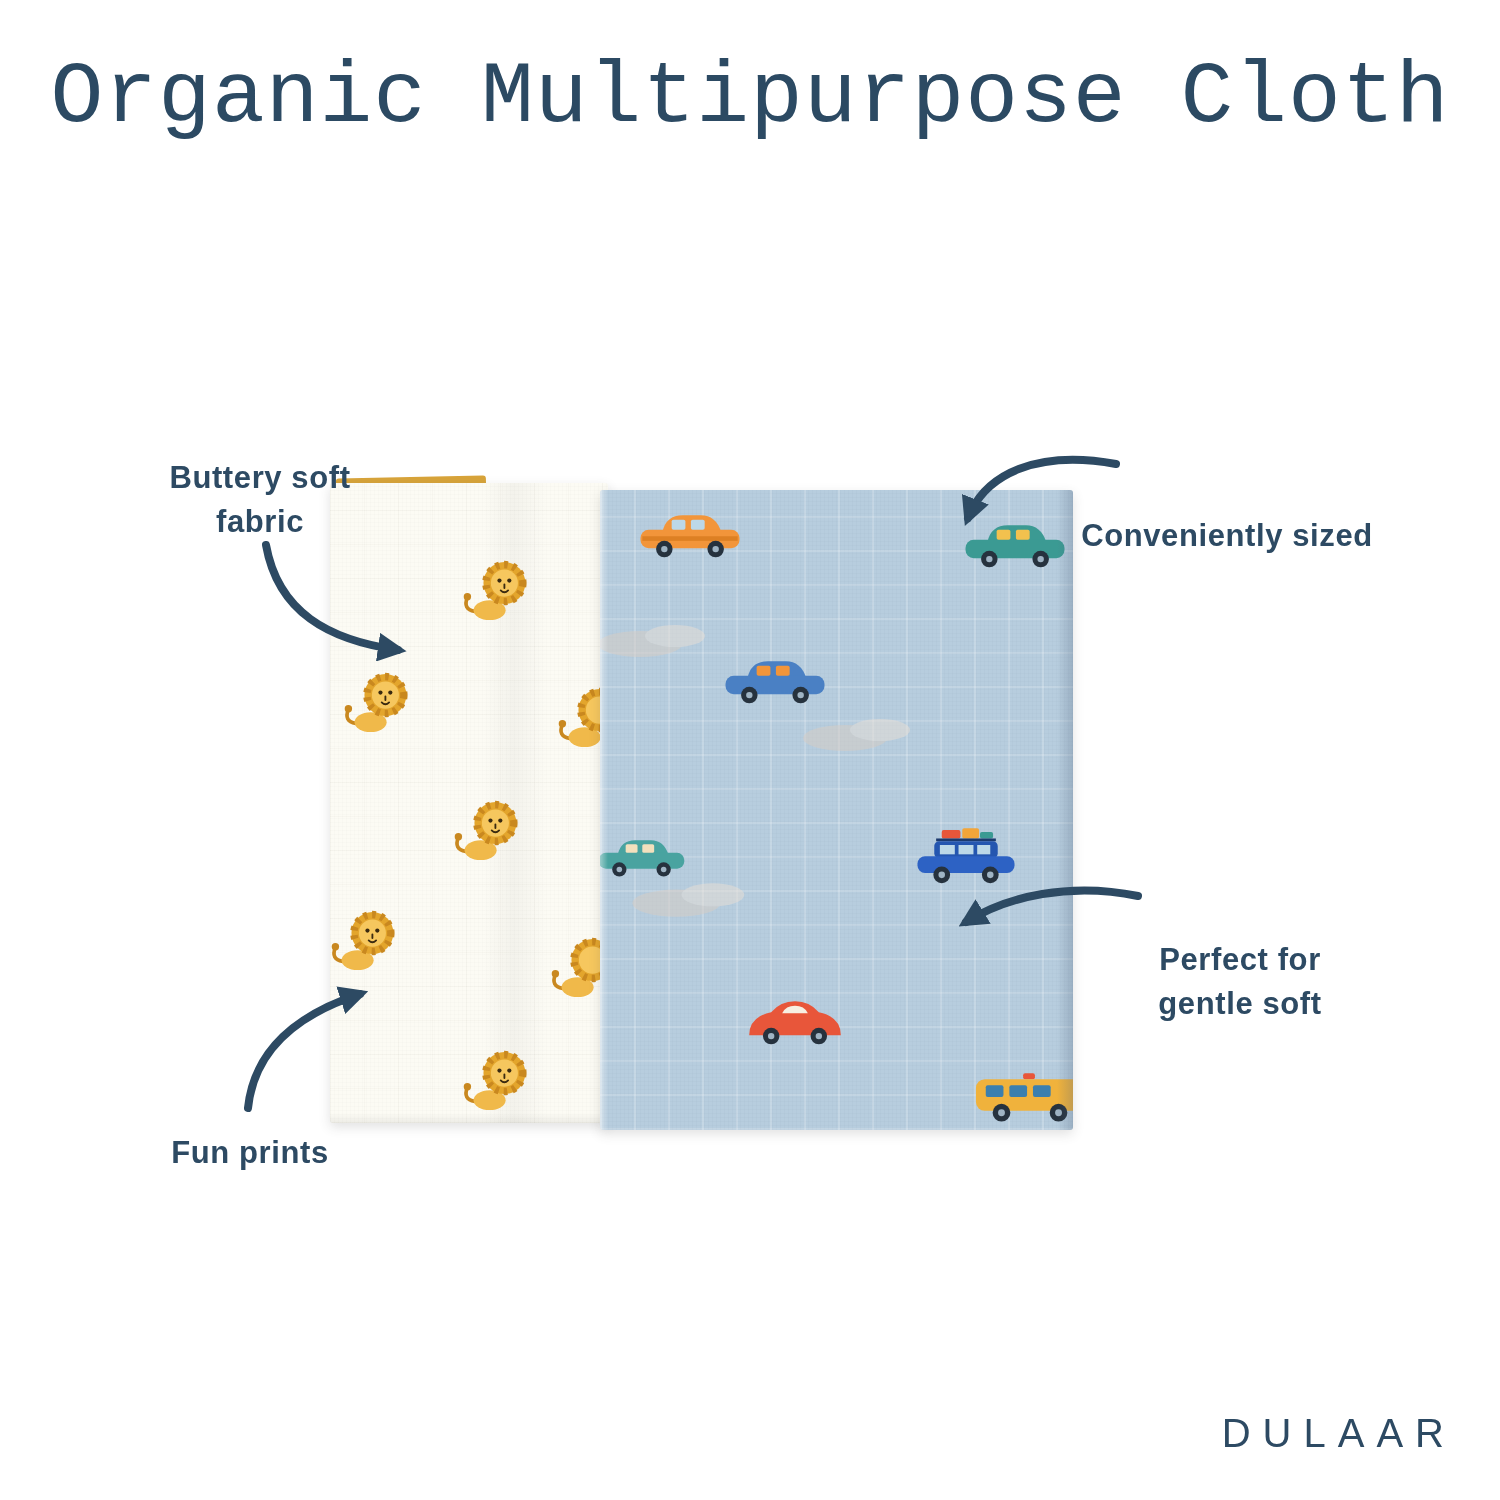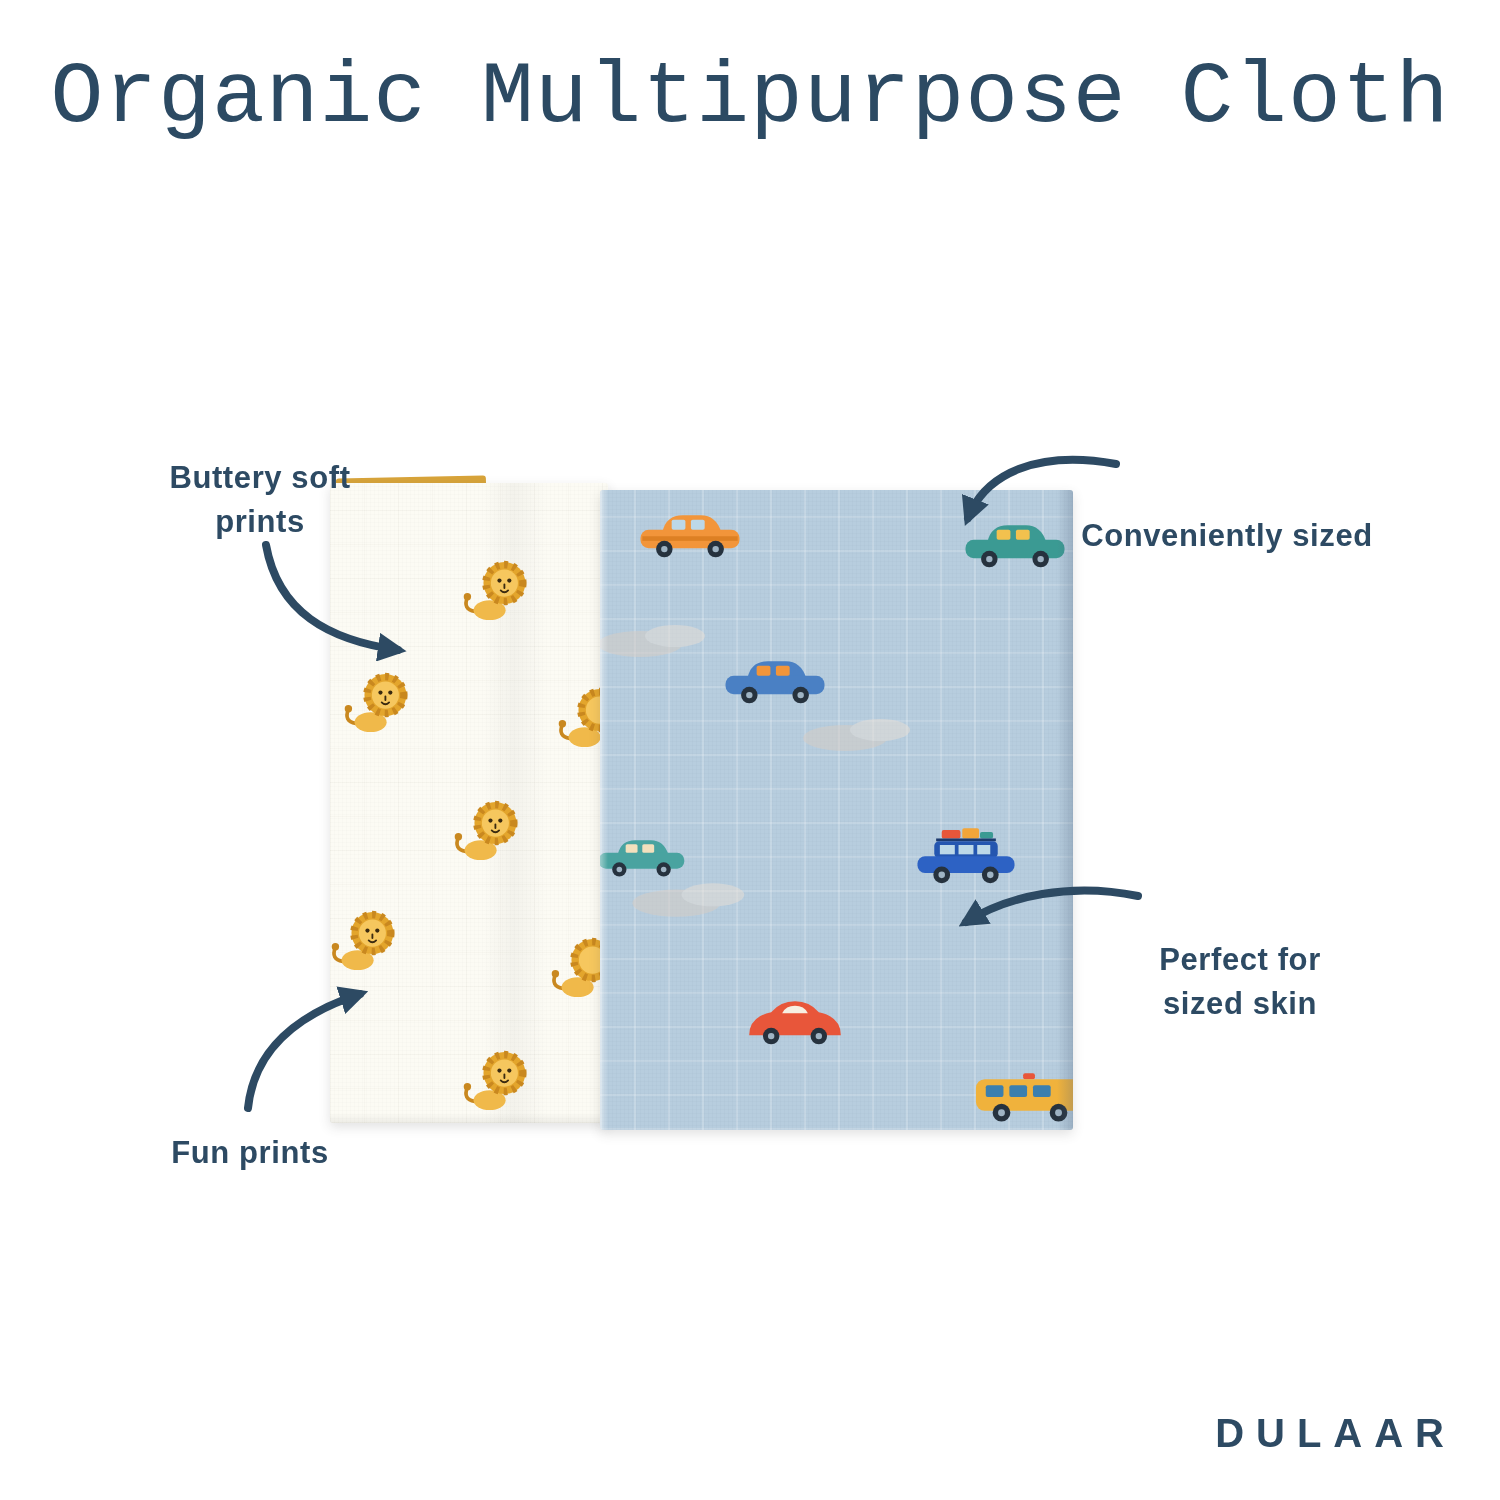--- a/index.html
+++ b/index.html
@@ -45,21 +45,21 @@
         font-weight:700;letter-spacing:0.6px;color:#2d4a63;margin-top:16px;}
   .note-buttery{left:140px;top:440px;width:240px;}
   .note-sized{left:1057px;top:498px;width:340px;}
   .note-gentle{left:1125px;top:922px;width:230px;}
   .note-fun{left:160px;top:1115px;width:180px;}
 
   
   .arrows{position:absolute;left:0;top:0;z-index:5;pointer-events:none;}
 
   
-  .brand{position:absolute;right:44px;bottom:44px;font-size:40px;font-weight:700;
+  .brand{position:absolute;right:44px;bottom:44px;font-size:40px;font-weight:400;
          letter-spacing:12px;color:#2d4a63;}
 </style>
 </head>
 <body>
 
 <div class="canvas">
 
   <h1 class="title">Organic Multipurpose Cloth</h1>
 
   <div class="under-edge"></div>
@@ -242,28 +242,28 @@
       </marker>
     </defs>
     <path d="M 266 545 C 278 612 328 640 398 650" fill="none" stroke="#2d4a63" stroke-width="8" stroke-linecap="round" marker-end="url(#ah)"></path>
     <path d="M 1116 464 C 1040 450 986 472 968 518" fill="none" stroke="#2d4a63" stroke-width="8" stroke-linecap="round" marker-end="url(#ah)"></path>
     <path d="M 1138 896 C 1070 882 1008 896 966 922" fill="none" stroke="#2d4a63" stroke-width="8" stroke-linecap="round" marker-end="url(#ah)"></path>
     <path d="M 248 1108 C 254 1050 298 1014 360 994" fill="none" stroke="#2d4a63" stroke-width="8" stroke-linecap="round" marker-end="url(#ah)"></path>
   </svg>
 
   <div class="note note-buttery">
     <div>Buttery soft</div>
-    <div>prints</div>
+    <div>fabric</div>
   </div>
   <div class="note note-sized">
     <div>Conveniently sized</div>
   </div>
   <div class="note note-gentle">
     <div>Perfect for</div>
-    <div>sized skin</div>
+    <div>gentle soft</div>
   </div>
   <div class="note note-fun">
     <div>Fun prints</div>
   </div>
 
   <div class="brand">DULAAR</div>
 
 </div>
 
 </body></html>

